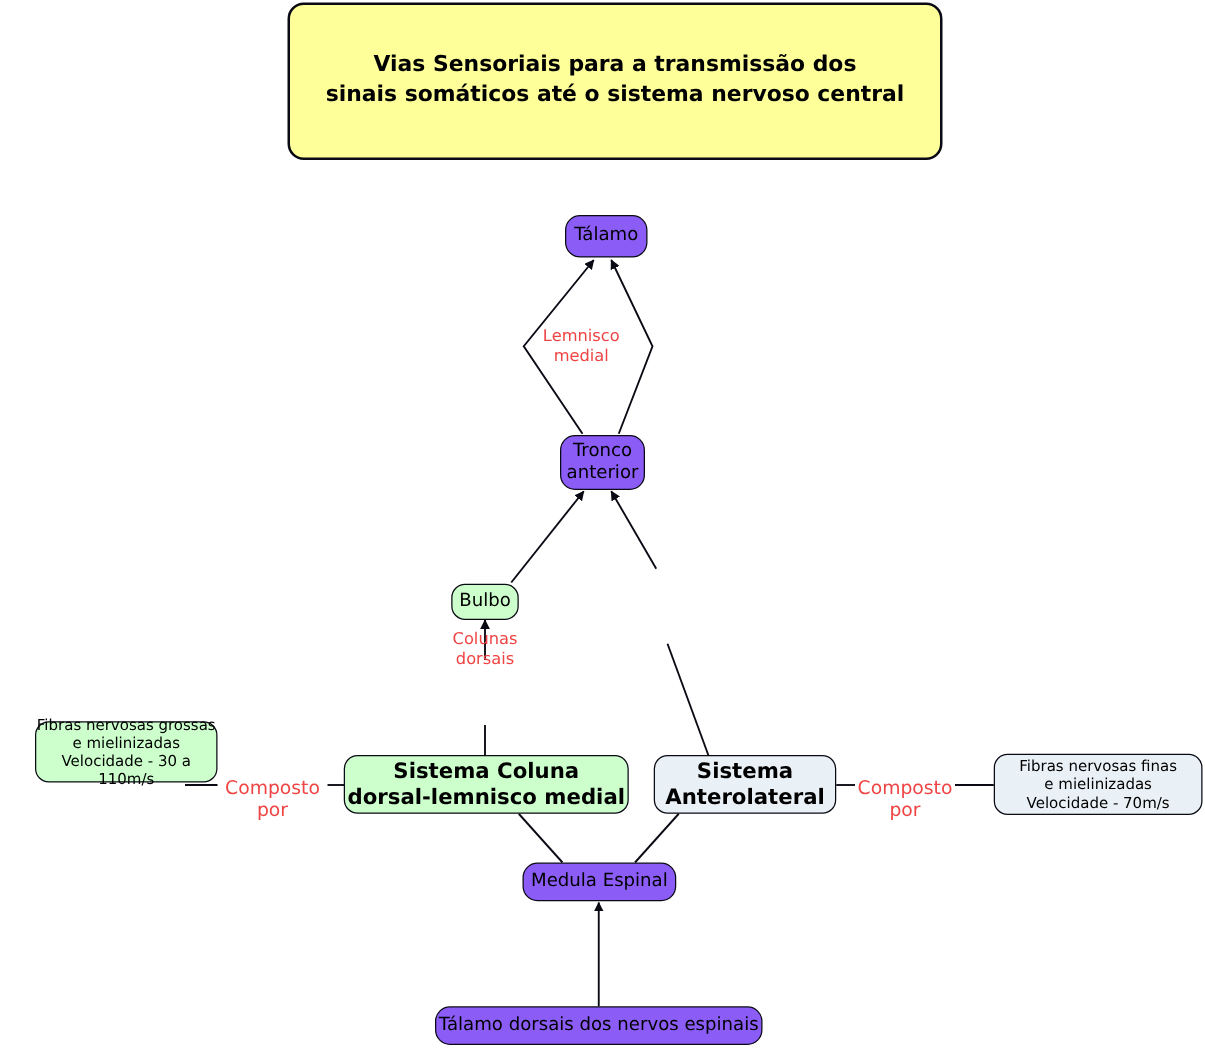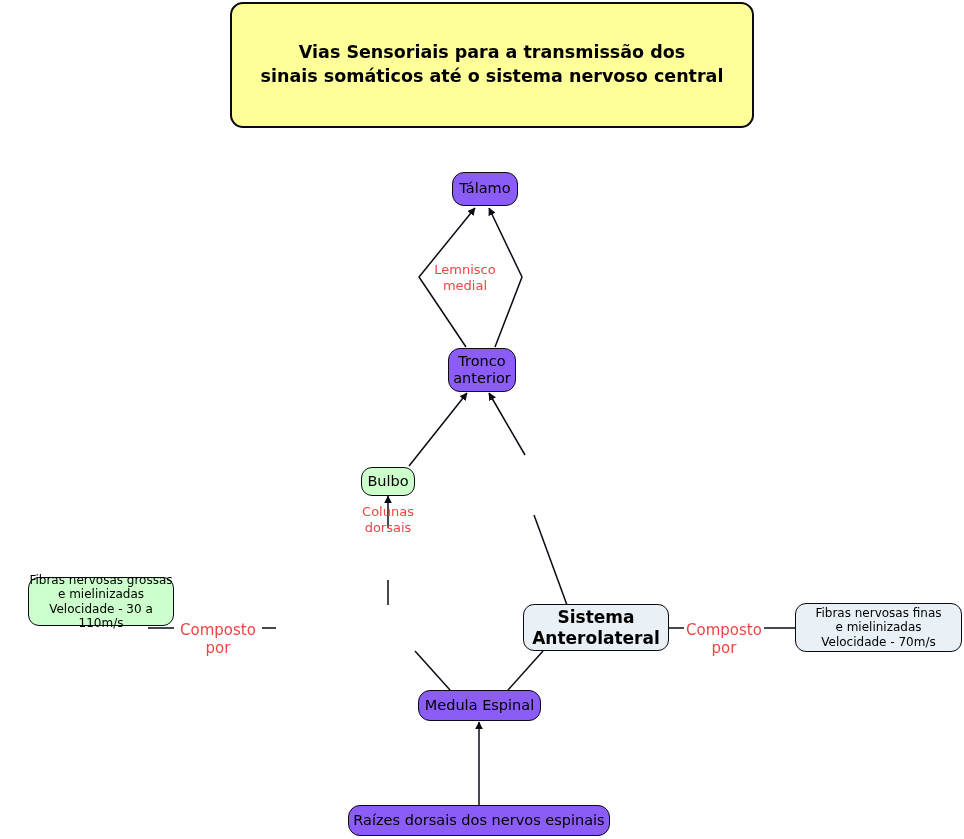--- a/index.html
+++ b/index.html
@@ -116,35 +116,37 @@
   <div class="node title-box fill-yellow" style="left:230px; top:2px; width:524px; height:126px;">Vias Sensoriais para a transmissão dos
 sinais somáticos até o sistema nervoso central</div>
 
   <div class="node fill-yellow sz-md" style="left:452px; top:172px; width:66px; height:34px;">Tálamo</div>
 
   <div class="node fill-yellow sz-md" style="left:448px; top:348px; width:68px; height:44px;">Tronco
 anterior</div>
 
   <div class="node fill-green sz-md" style="left:361px; top:467px; width:54px; height:29px;">Bulbo</div>
 
+  <div class="node fill-green bold" style="left:275px; top:604px; width:228px; height:47px;">Sistema Coluna
+dorsal-lemnisco medial</div>
 
   <div class="node fill-blue bold" style="left:523px; top:604px; width:146px; height:47px;">Sistema
 Anterolateral</div>
 
   <div class="node fill-green sz-xs" style="left:2px; top:577px; width:146px; height:49px;margin-left:26px;">Fibras nervosas grossas
 e mielinizadas
 Velocidade - 30 a 110m/s</div>
 
   <div class="node fill-blue sz-xs" style="left:795px; top:603px; width:167px; height:49px;">Fibras nervosas finas
 e mielinizadas
 Velocidade - 70m/s</div>
 
   <div class="node fill-yellow sz-md" style="left:418px; top:690px; width:123px; height:31px;">Medula Espinal</div>
 
-  <div class="node fill-yellow sz-md" style="left:348px; top:805px; width:262px; height:31px;">Raízes dorsais dos nervos espinais</div>
+  <div class="node fill-yellow sz-md" style="left:348px; top:805px; width:262px; height:31px;">Tálamo dorsais dos nervos espinais</div>
 
   <div class="edge-label" style="left:415px; top:262px; width:100px;">Lemnisco
 medial</div>
 
 
   <div class="edge-label" style="left:338px; top:504px; width:100px;">Colunas
 dorsais</div>
 
   <div class="edge-label small" style="left:172px; top:621px; width:92px;">Composto por</div>
 

